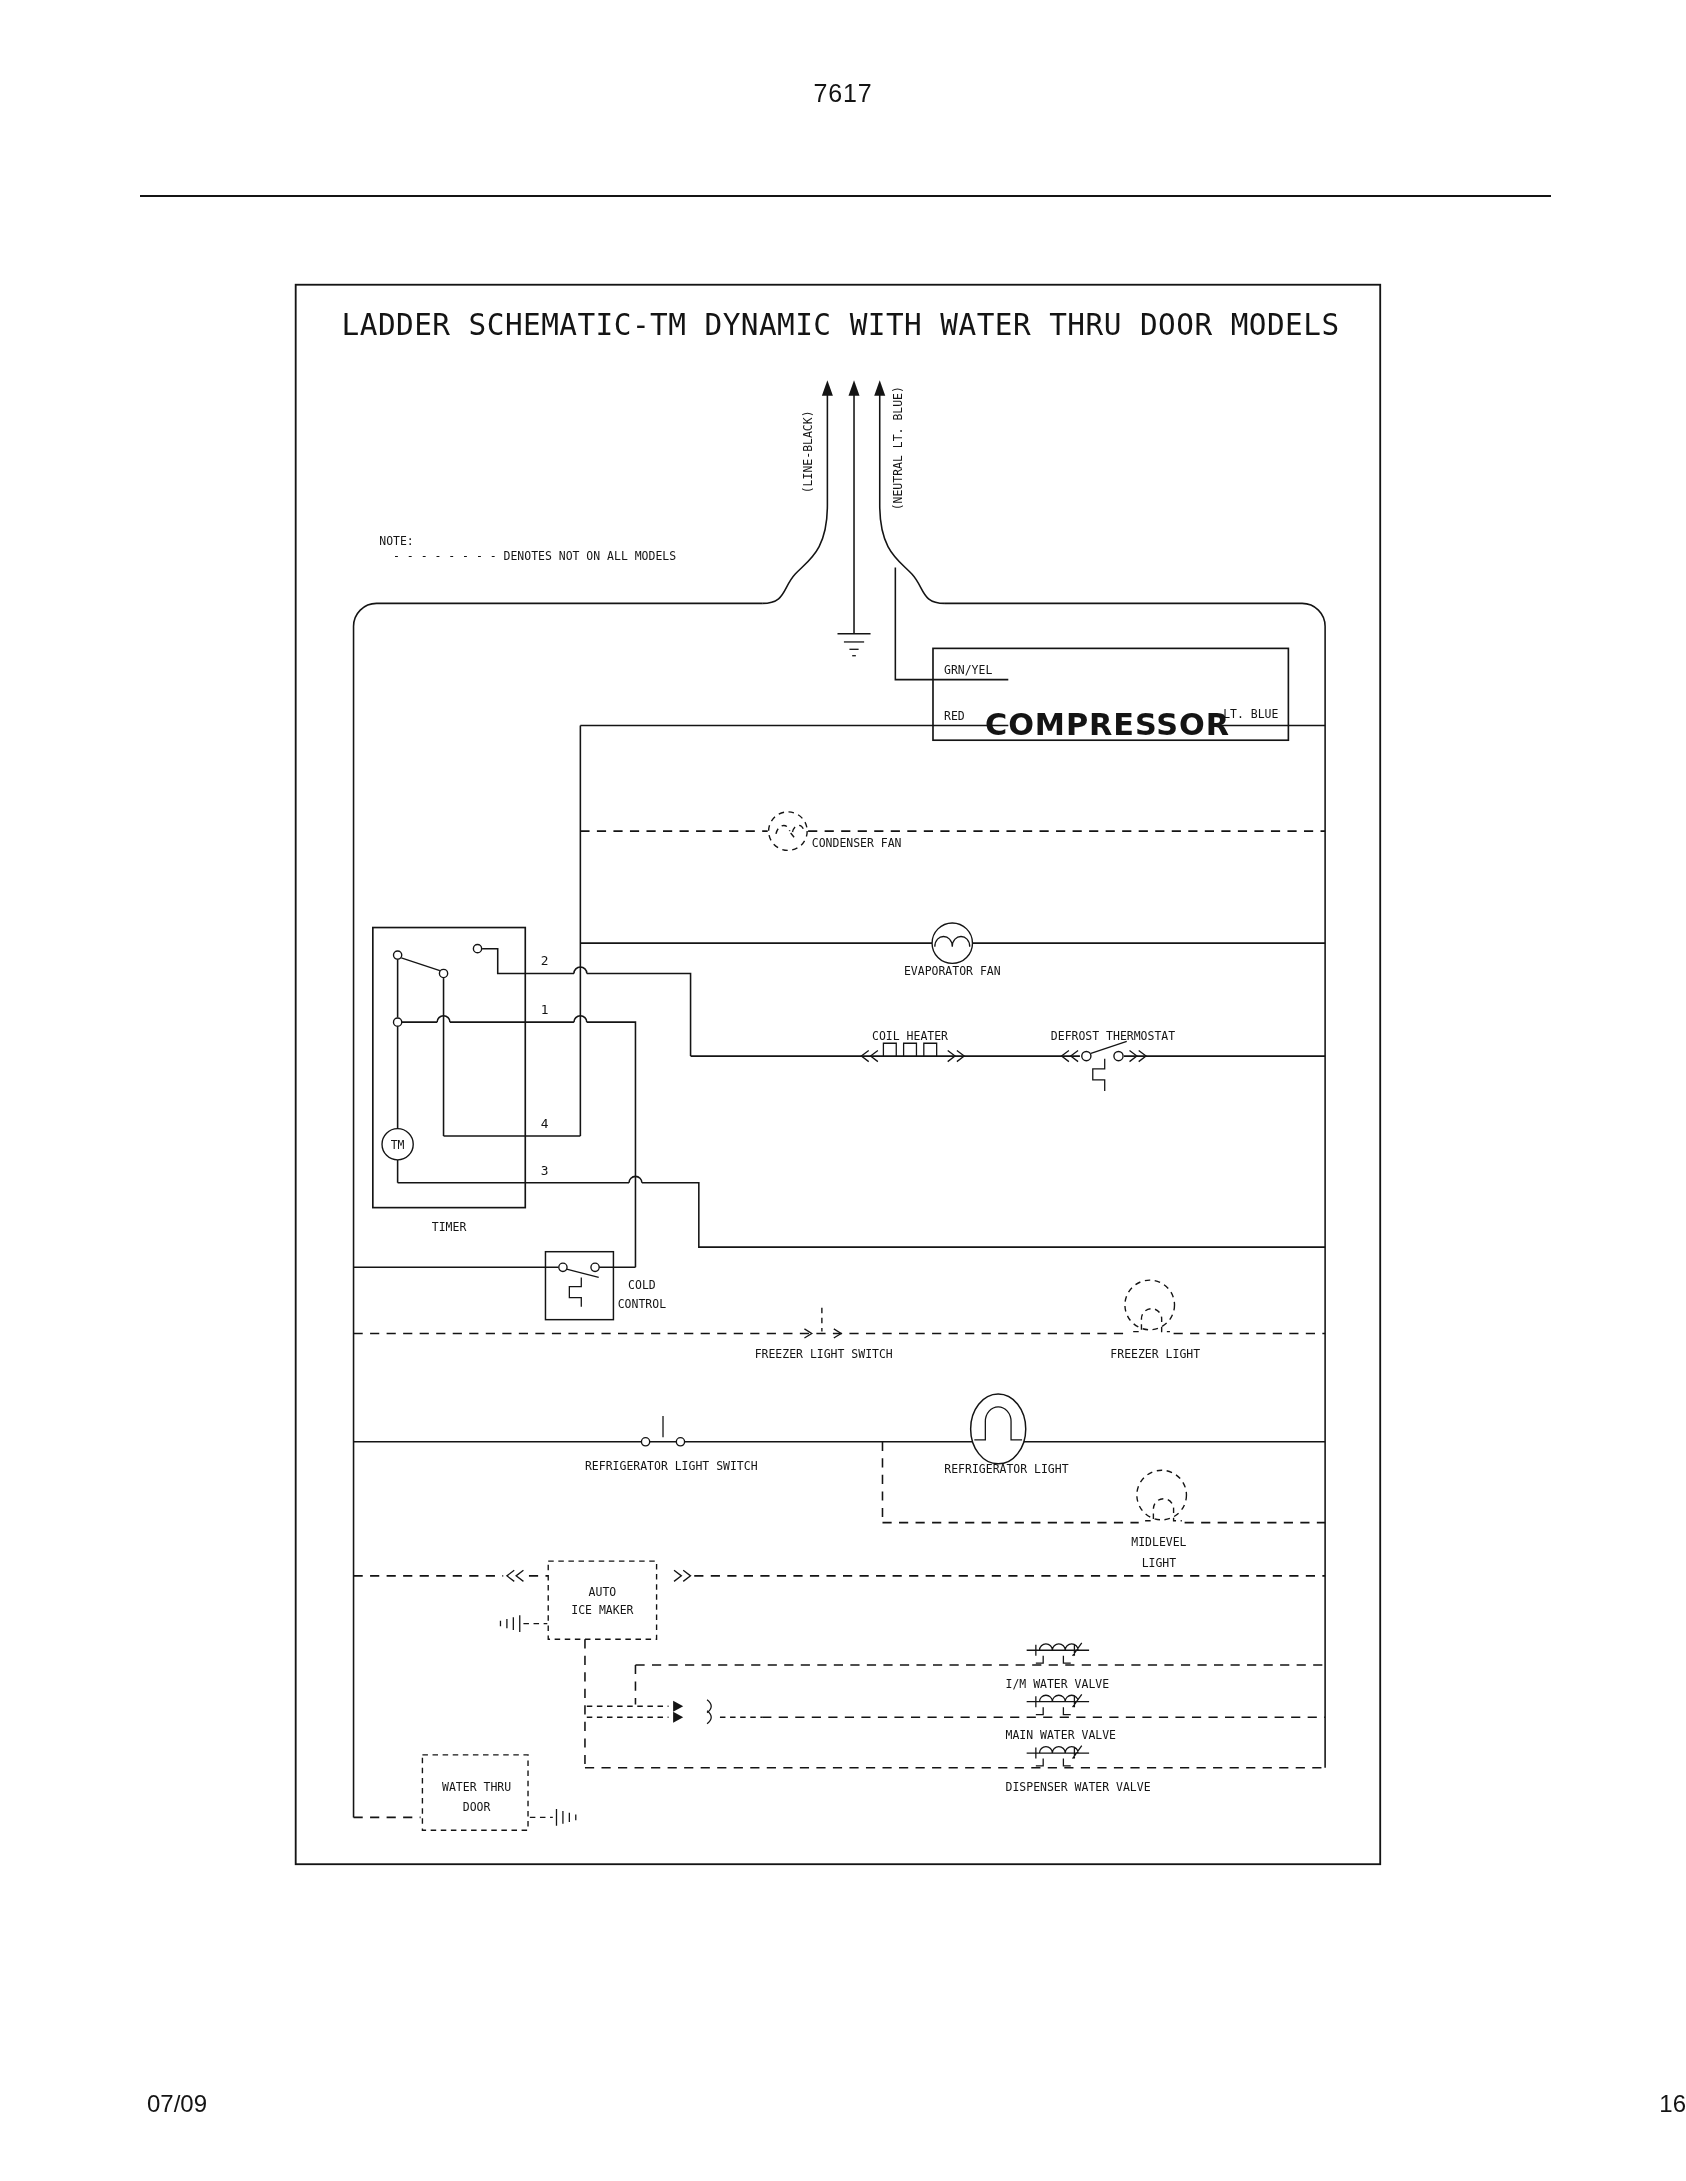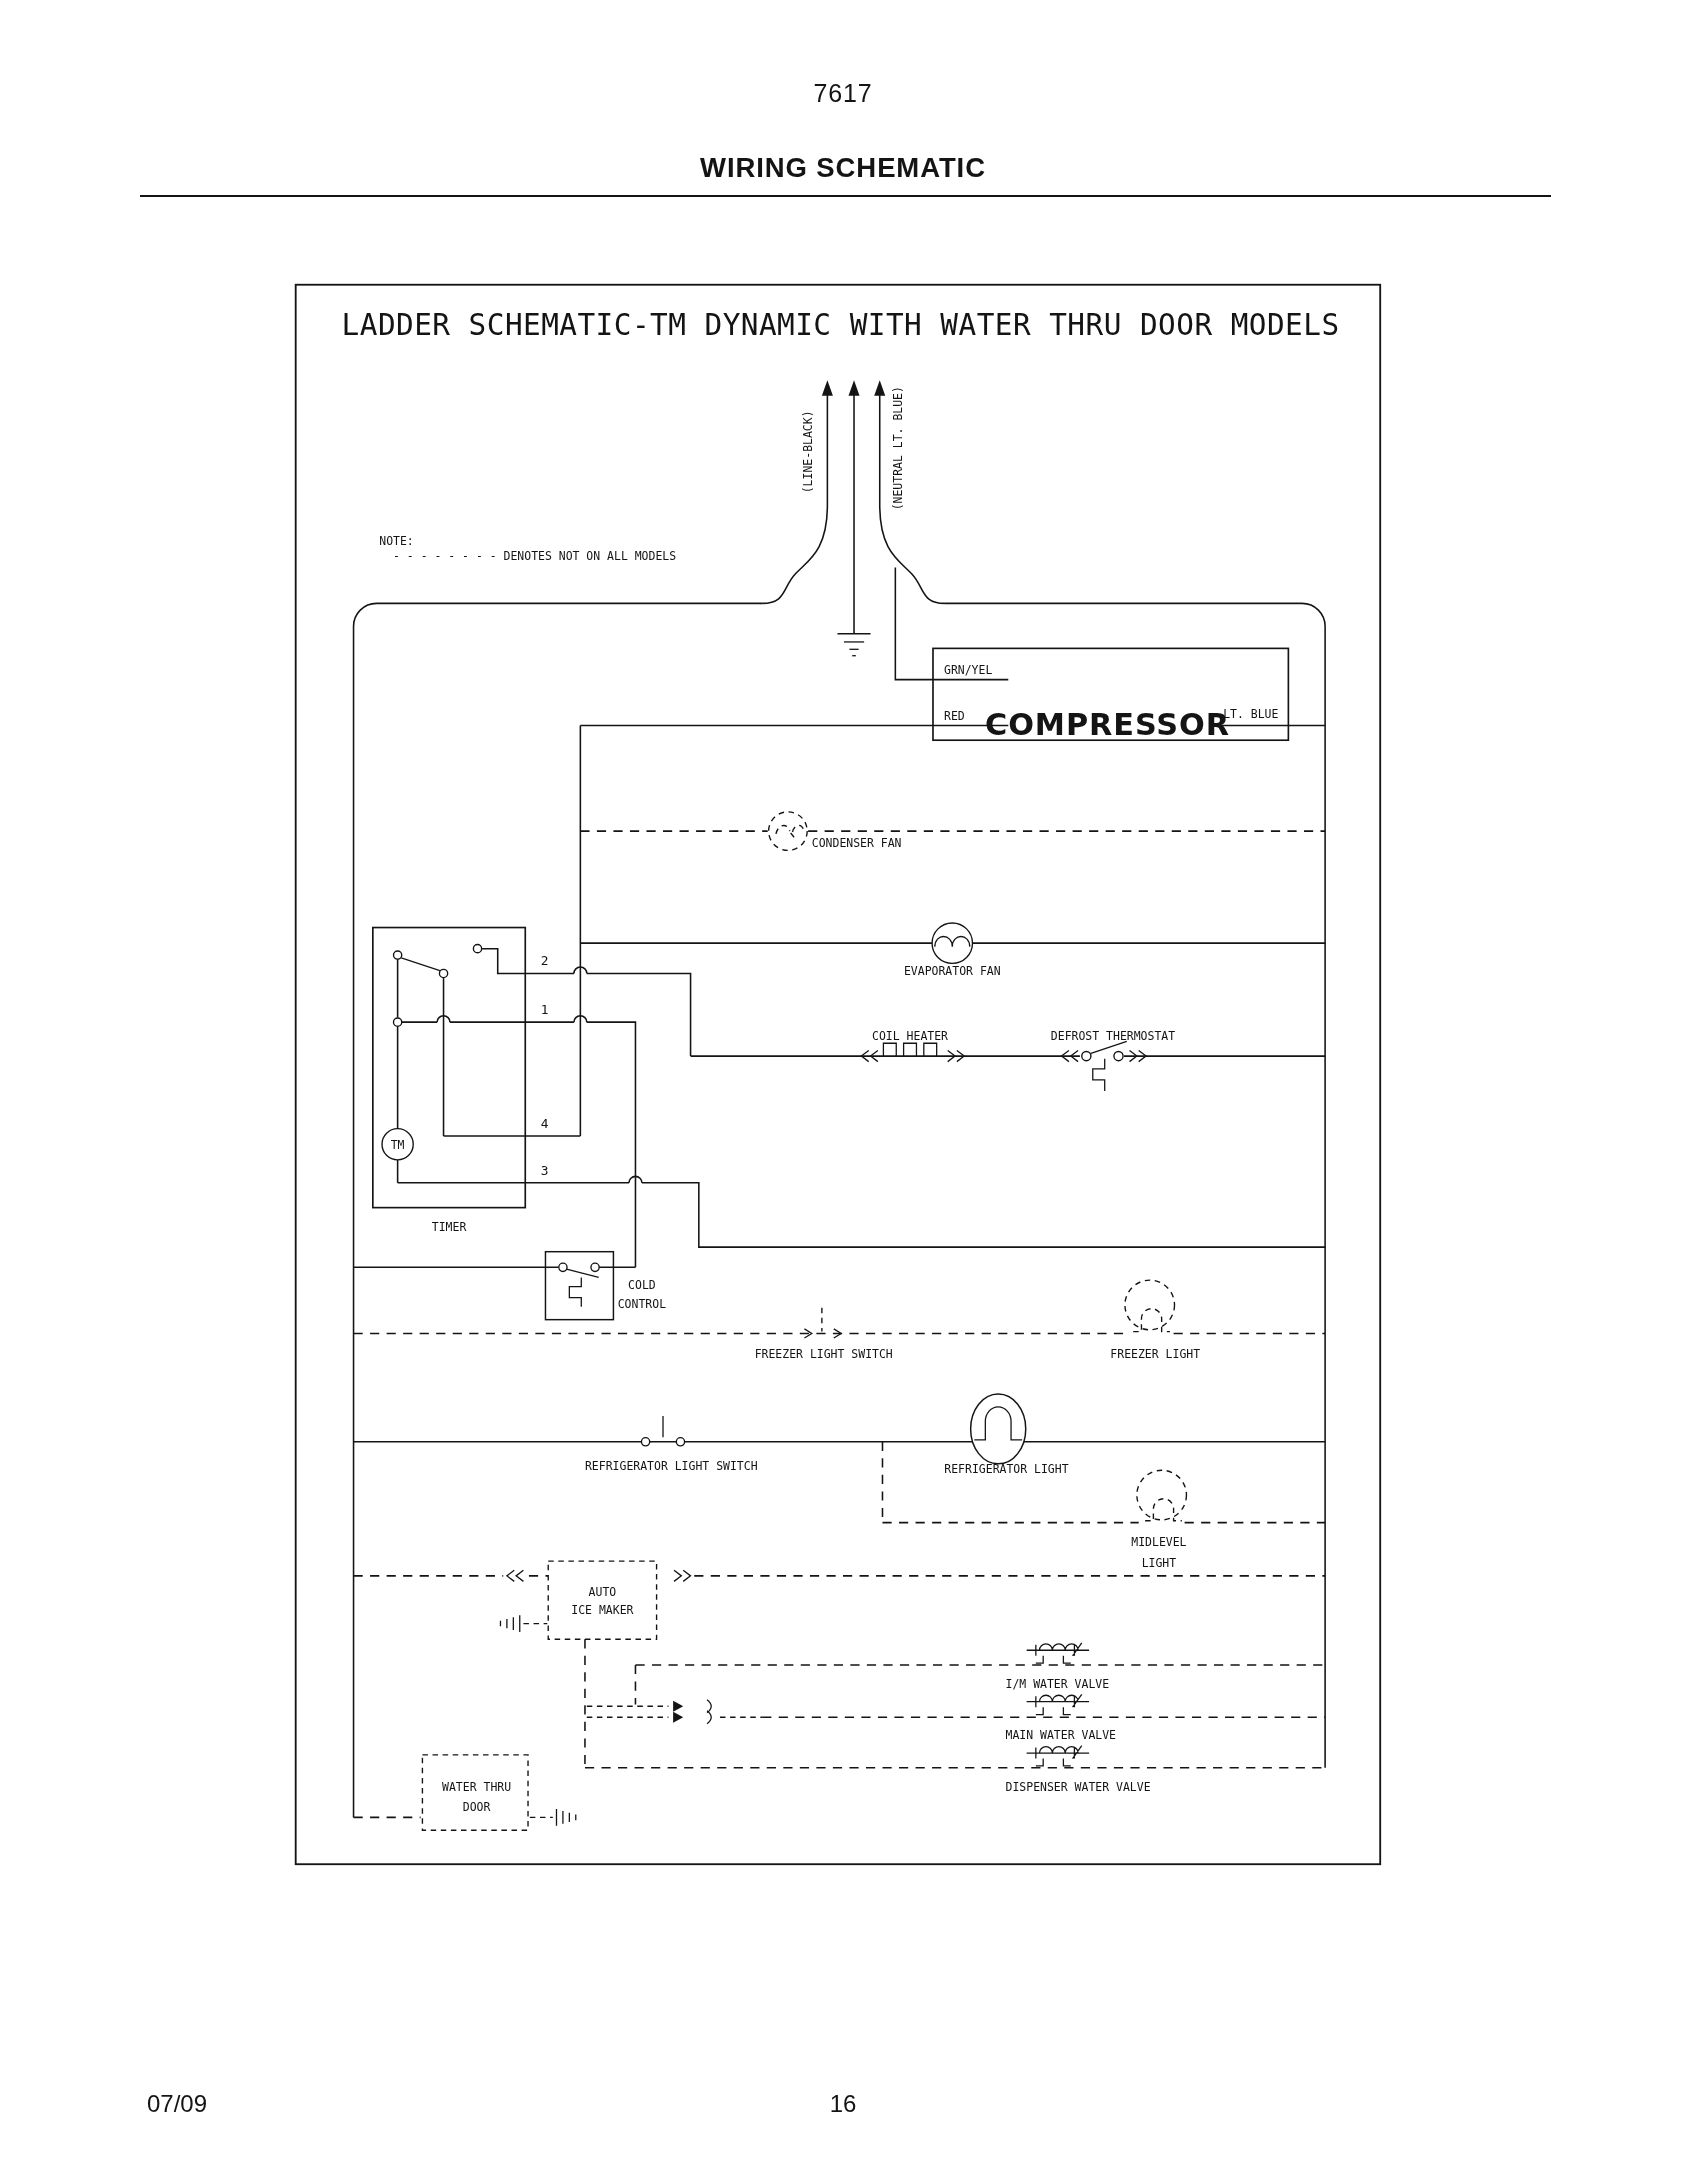--- a/index.html
+++ b/index.html
@@ -4,41 +4,40 @@
 <style>
   html,body{margin:0;padding:0;background:#e8e8e8;}
   #page{position:relative;width:1686px;height:2182px;background:#ffffff;overflow:hidden;
         font-family:"Liberation Sans", sans-serif;color:#141414;}
   .hdr-num{position:absolute;top:79px;left:0;width:100%;text-align:center;
            font-size:25px;letter-spacing:0.9px;}
   .hdr-title{position:absolute;top:152px;left:0;width:100%;text-align:center;
              font-size:27.5px;font-weight:bold;letter-spacing:0.9px;}
   .hdr-rule{position:absolute;top:195px;left:140px;width:1411px;height:1.8px;background:#141414;}
   .ftr-date{position:absolute;top:2090px;left:147px;font-size:24px;}
-  .ftr-page{position:absolute;top:2090px;left:0;width:100%;text-align:center;font-size:24px;}
+  .ftr-page{position:absolute;top:2090px;left:0;width:100%;text-align:right;font-size:24px;}
   svg{position:absolute;top:0;left:0;}
   svg text{font-family:"DejaVu Sans Mono", monospace;fill:#141414;}
   .lbl{font-size:12.5px;}
   .num{font-size:14px;}
   .ttl{font-size:32px;letter-spacing:0.5px;}
   .comp{font-family:"DejaVu Sans", sans-serif;font-weight:bold;font-size:33px;letter-spacing:1px;}
   .wire{stroke:#141414;stroke-width:1.7;fill:none;}
   .thin{stroke:#141414;stroke-width:1.4;fill:none;}
   .dash{stroke:#141414;stroke-width:1.7;fill:none;stroke-dasharray:10 8;}
   .dash2{stroke:#141414;stroke-width:1.5;fill:none;stroke-dasharray:6 5;}
   .node{stroke:#141414;stroke-width:1.5;fill:#ffffff;}
   .blk{fill:#141414;stroke:none;}
 </style>
 </head>
 <body>
 
 <div id="page">
 
   <div class="hdr-num">7617</div>
-  <div class="hdr-title">WIRING SCHEMATIC</div>
   <div class="hdr-rule"></div>
 
   <svg width="1686" height="2182" viewBox="0 0 1836 2376">
 
     <rect x="322" y="310" width="1181" height="1720" fill="none" stroke="#141414" stroke-width="2"></rect>
 
     <text class="ttl" x="372" y="365">LADDER SCHEMATIC-TM DYNAMIC WITH WATER THRU DOOR MODELS</text>
 
     <g>
       <text class="lbl" x="413" y="593">NOTE:</text>

